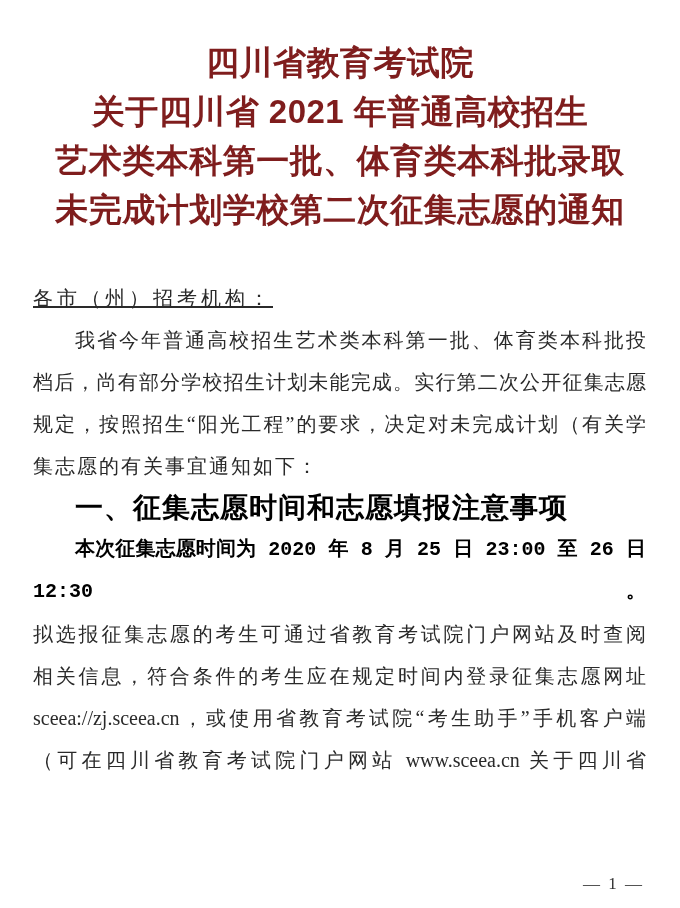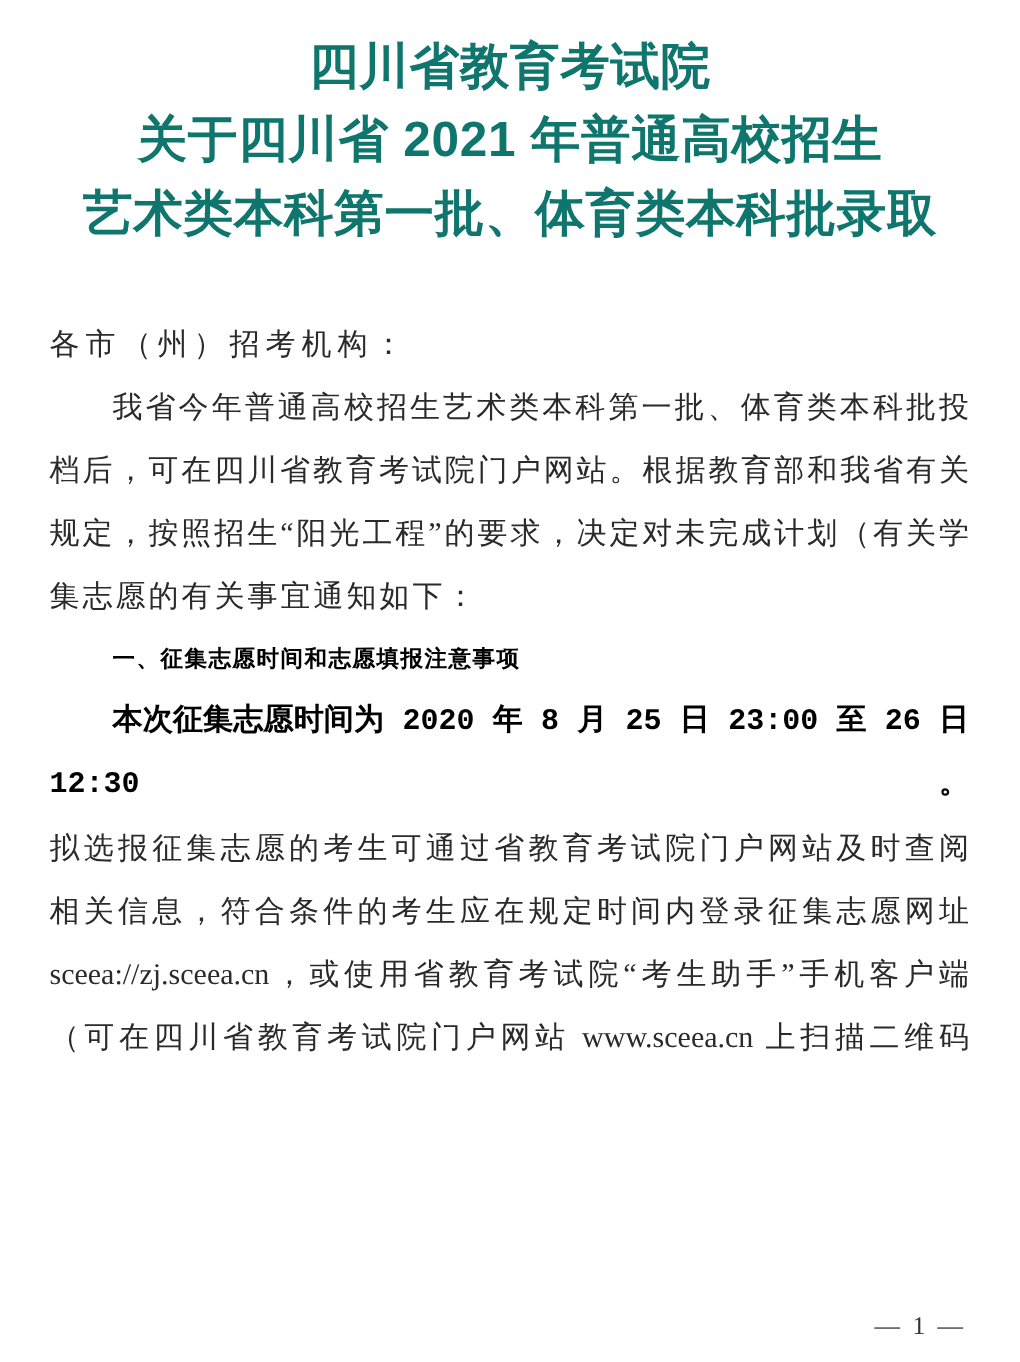--- a/index.html
+++ b/index.html
@@ -10,27 +10,27 @@
   .page {
     position: relative;
     width: 680px;
     height: 908px;
     background: #ffffff;
     overflow: hidden;
     color: #111;
   }
   
   .title-block {
-    padding-top: 19px;
+    padding-top: 38px;
     text-align: center;
     font-family: "Liberation Sans", "DejaVu Sans", sans-serif;
     font-weight: 600;
     font-size: 33px;
     line-height: 49px;
-    color: #0f766e;
+    color: #7f1d1d;
     letter-spacing: 0.5px;
   }
   .title-line {
     white-space: nowrap;
   }
   
   .body-block {
     margin: 43px 34px 0 33px;
     font-family: "Liberation Serif", "DejaVu Serif", serif;
     font-size: 20px;
@@ -45,25 +45,26 @@
     white-space: normal;
     text-align: justify;
     text-align-last: justify;
     letter-spacing: normal;
   }
   .body-line.indent {
     text-indent: 42px;
   }
   .body-line.salutation {
     letter-spacing: 4px;
+    text-decoration: underline;
   }
   .body-line.heading {
     font-family: "Liberation Sans", "DejaVu Sans", sans-serif;
     font-weight: bold;
-    font-size: 15px;
+    font-size: 28px;
     letter-spacing: 1px;
     color: #000;
   }
   .body-line.bold {
     font-weight: bold;
     color: #000;
     font-family: Liberation Mono, monospace;
   }
   
   .page-number {
@@ -78,31 +79,32 @@
 </style>
 </head>
 <body>
 
 <div class="page">
 
   <div class="title-block">
       <div class="title-line">四川省教育考试院</div>
       <div class="title-line">关于四川省 2021 年普通高校招生</div>
       <div class="title-line">艺术类本科第一批、体育类本科批录取</div>
+      <div class="title-line">未完成计划学校第二次征集志愿的通知</div>
     </div>
 
   <div class="body-block">
       <div class="body-line salutation">各市（州）招考机构：</div>
       <div class="body-line justify indent">我省今年普通高校招生艺术类本科第一批、体育类本科批投</div>
-      <div class="body-line justify">档后，可在四川省教育考试院门户网站。根据教育部和我省有关</div>
+      <div class="body-line justify">档后，尚有部分学校招生计划未能完成。实行第二次公开征集志愿</div>
       <div class="body-line justify">规定，按照招生“阳光工程”的要求，决定对未完成计划（有关学</div>
       <div class="body-line">集志愿的有关事宜通知如下：</div>
       <div class="body-line heading indent">一、征集志愿时间和志愿填报注意事项</div>
       <div class="body-line bold justify indent">本次征集志愿时间为 2020 年 8 月 25 日 23:00 至 26 日 12:30。</div>
       <div class="body-line justify">拟选报征集志愿的考生可通过省教育考试院门户网站及时查阅</div>
       <div class="body-line justify">相关信息，符合条件的考生应在规定时间内登录征集志愿网址</div>
       <div class="body-line justify">sceea://zj.sceea.cn，或使用省教育考试院“考生助手”手机客户端</div>
-      <div class="body-line justify">（可在四川省教育考试院门户网站 www.sceea.cn 上扫描二维码</div>
+      <div class="body-line justify">（可在四川省教育考试院门户网站 www.sceea.cn 关于四川省</div>
     </div>
 
   <div class="page-number">— 1 —</div>
 
 </div>
 
 </body></html>

